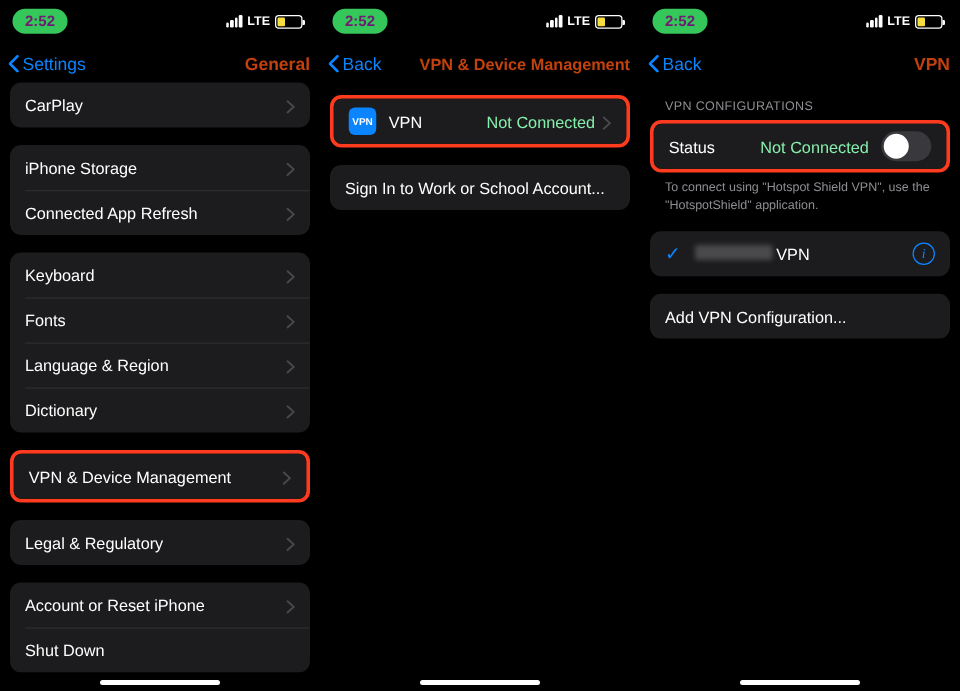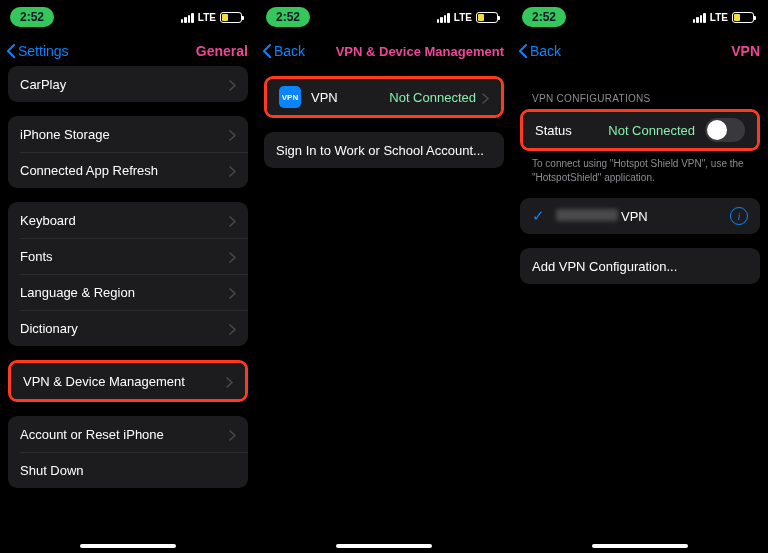--- a/index.html
+++ b/index.html
@@ -25,25 +25,25 @@
       align-items: center;
       justify-content: space-between;
       padding: 0 14px 0 10px;
     }
     .time-pill {
       background: #35c759;
       border-radius: 14px;
       padding: 3px 10px;
       font-size: 12px;
       font-weight: 600;
-      color: #0f172a;
+      color: #701a75;
     }
     .status-right {
       display: flex;
-      align-items: flex-end;
+      align-items: center;
       gap: 4px;
     }
     .signal { display: inline-flex; align-items: flex-end; gap: 1px; }
     .signal i { display: block; width: 2.5px; background: #fff; border-radius: 1px; }
     .signal i:nth-child(1){height:4px}.signal i:nth-child(2){height:6px}.signal i:nth-child(3){height:8px}.signal i:nth-child(4){height:10px}
     .lte { font-size: 10px; font-weight: 600; }
     .battery {
       width: 22px; height: 11px; border: 1px solid #fff; border-radius: 3px; position: relative;
     }
     .battery::after { content:""; position:absolute; right:-3px; top:3px; width:2px; height:4px; background:#fff; border-radius:0 1px 1px 0; }
@@ -53,21 +53,21 @@
       height: 34px;
       display: flex;
       align-items: center;
       justify-content: flex-end;
       position: relative;
       padding: 0 8px;
     }
     .navbar .title {
       font-size: 14px;
       font-weight: 600;
-      color: #ec4899;
+      color: #c2410c;
       text-align: center;
       white-space: nowrap;
     }
     .back-wrap {
       position: absolute;
       left: 6px;
       display: flex;
       align-items: center;
       color: #0a84ff;
       font-size: 14px;
@@ -272,20 +272,30 @@
       <div class="group">
         <div class="row">
           <span class="label">VPN &amp; Device Management</span>
           <span class="chev"><svg viewBox="0 0 7 11">
                 <path d="M1 1 L6 5.5 L1 10" stroke="#8e8e93" stroke-width="1.5" fill="none" stroke-linecap="round" stroke-linejoin="round"></path>
               </svg></span>
         </div>
       </div>
     </div>
 
+    <div class="section">
+      <div class="group">
+        <div class="row">
+          <span class="label">Legal &amp; Regulatory</span>
+          <span class="chev"><svg viewBox="0 0 7 11">
+                <path d="M1 1 L6 5.5 L1 10" stroke="#8e8e93" stroke-width="1.5" fill="none" stroke-linecap="round" stroke-linejoin="round"></path>
+              </svg></span>
+        </div>
+      </div>
+    </div>
 
     <div class="section">
       <div class="group">
         <div class="row">
           <span class="label">Account or Reset iPhone</span>
           <span class="chev"><svg viewBox="0 0 7 11">
                 <path d="M1 1 L6 5.5 L1 10" stroke="#8e8e93" stroke-width="1.5" fill="none" stroke-linecap="round" stroke-linejoin="round"></path>
               </svg></span>
         </div>
         <div class="row">
@@ -370,21 +380,21 @@
     <span class="back-wrap">
       <span class="chev-left"><svg viewBox="0 0 10 14">
             <path d="M8 1 L2 7 L8 13" stroke="#0a84ff" stroke-width="2" fill="none" stroke-linecap="round" stroke-linejoin="round"></path>
           </svg></span>
       <span>Back</span>
     </span>
     <span class="title">VPN</span>
   </div>
   <div class="content">
 
-    <div class="section-header" style="margin-top:25px">VPN CONFIGURATIONS</div>
+    <div class="section-header" style="margin-top:12px">VPN CONFIGURATIONS</div>
 
     <div class="highlight">
       <div class="group">
         <div class="row">
           <span class="label">Status</span>
           <span class="value" style="margin-right:10px">Not Connected</span>
           <span class="toggle"></span>
         </div>
       </div>
     </div>

